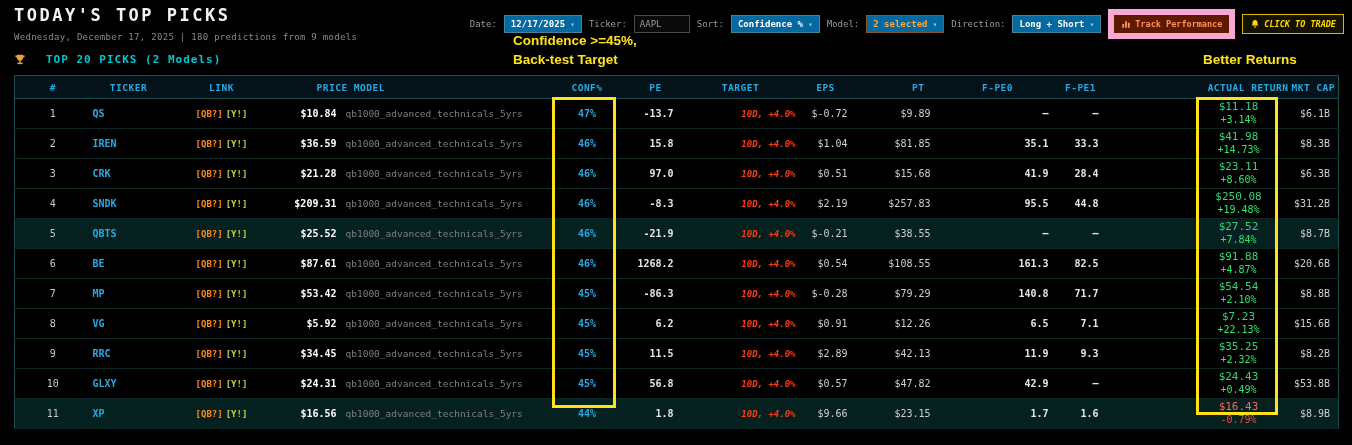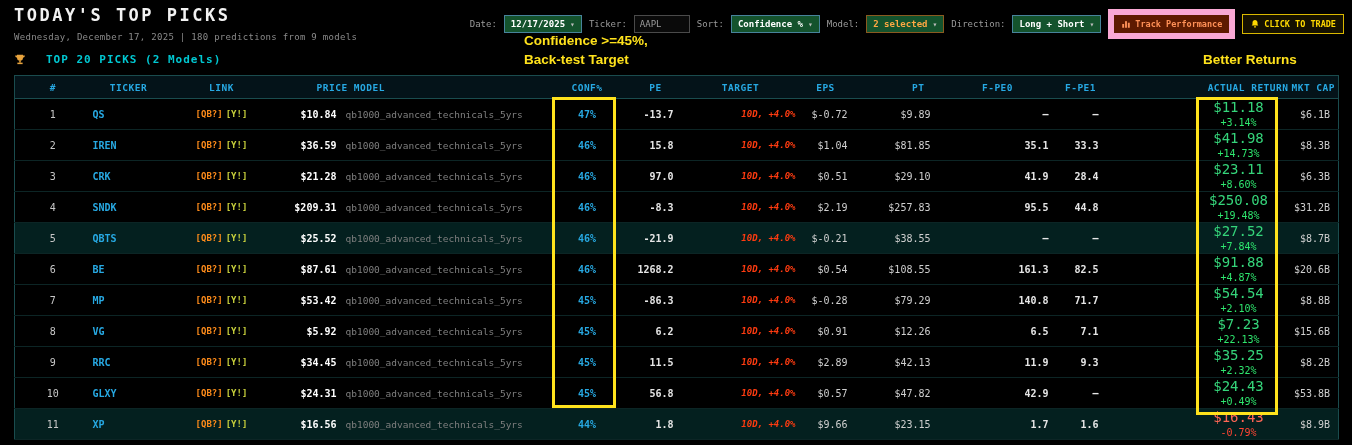--- a/index.html
+++ b/index.html
@@ -21,37 +21,37 @@
     position:absolute; left:14px; top:32px;
     font-size:9px; color:#8a8a8a; letter-spacing:.3px;
   }
   .controls {
     position:absolute; top:9px; right:8px;
     display:flex; align-items:center; gap:7px; font-size:9px;
   }
   .lbl { color:#9a9a9a; }
   .selbox {
     display:flex; align-items:center; gap:5px;
-    border:1px solid #47839b; background:#14532d;
+    border:1px solid #47839b; background:#0369a1;
     color:#fff; font-weight:bold; padding:3px 6px; font-size:9px;
     cursor:pointer; white-space:nowrap;
   }
   .selbox .chev { color:#bdbdbd; font-size:8px; }
   .selbox.model { color:#ffa843; border-color:#8a5a20; }
   .tickbox {
     width:56px; border:1px solid #4a4a4a; background:#0a0a0a;
     color:#9a9a9a; font-family:inherit; font-size:9px; padding:3px 5px;
   }
   .btn {
     display:flex; align-items:center; gap:4px;
     font-weight:bold; padding:4px 7px; font-size:8.5px;
     cursor:pointer; white-space:nowrap; font-family:inherit;
   }
   .btn.track { background:#5e1a00; border:6px solid #f9a8d4; color:#ff9157; }
-  .btn.trade { background:#151100; border:1px solid #d9b800; color:#ffd900; }
+  .btn.trade { background:#151100; border:1px solid #d9b800; color:#ffd900;font-style:italic; }
 
   
   .section-title {
     position:absolute; left:14px; top:53px;
     display:flex; align-items:center; gap:20px;
     color:#00c8d2; font-weight:bold; font-size:11px; letter-spacing:1px;
   }
 
   
   .tablewrap { position:absolute; left:14px; top:75px; width:1324px; }
@@ -82,36 +82,36 @@
   .c-pm .price { display:inline-block; min-width:60px; text-align:right; color:#fff; font-weight:bold; }
   .c-pm .model { color:#7f7f7f; font-size:9.5px; margin-left:9px; }
   .c-conf { text-align:center; color:#27a9e3; font-weight:bold; }
   .c-pe   { text-align:right; padding-right:12px; color:#e6e6e6; font-weight:bold; }
   .c-target { text-align:right; color:#ff3b10; font-size:9px; font-weight:bold;font-style:italic; }
   .c-eps  { text-align:right; padding-right:8px; color:#cfcfcf; }
   .c-pt   { text-align:right; padding-right:8px; color:#cfcfcf; }
   .c-fpe0 { text-align:right; padding-right:8px; color:#e6e6e6; font-weight:bold; }
   .c-fpe1 { text-align:right; padding-right:6px; color:#e6e6e6; font-weight:bold; }
   .c-ret  { padding-left:84px; text-align:center; line-height:1.25; }
-  .c-ret .ret-price { display:block; font-size:14px; color:#35d47a; }
+  .c-ret .ret-price { display:block; font-size:11px; color:#35d47a; }
   .c-ret .ret-pct   { display:block; font-size:10px; font-weight:normal; color:#2ee66e; }
   .c-ret.neg .ret-price { color:#ff6655; }
   .c-ret.neg .ret-pct   { color:#ff4433; }
   .c-mkt  { text-align:right; padding-right:8px; color:#cfcfcf; }
 
   
   .hbox { position:absolute; border:3px solid #ffe21c; z-index:5; pointer-events:none; }
   .conf-box { left:552px; top:97px; width:64px; height:311px; }
   .ret-box  { left:1196px; top:97px; width:82px; height:318px; }
   .ann {
     position:absolute; color:#ffe21c; z-index:6;
     font-family:"Liberation Sans", sans-serif; font-size:13.5px; font-weight:bold;
     pointer-events:none;
   }
-  .conf-note { left:524px; top:31px; line-height:19px; }
+  .conf-note { left:513px; top:31px; line-height:19px; }
   .returns-note { left:1203px; top:52px; }
 </style>
 </head>
 <body>
 
 <div class="app">
 
   <h1 class="page-title">TODAY'S TOP PICKS</h1>
   <div class="subtitle">Wednesday, December 17, 2025 | 180 predictions from 9 models</div>
 
@@ -245,21 +245,21 @@
           </tr>
           <tr>
             <td class="c-rank">3</td>
             <td class="c-ticker">CRK</td>
             <td class="c-link"><span class="qb">[QB?]</span><span class="yf">[Y!]</span></td>
             <td class="c-pm"><span class="price">$21.28</span><span class="model">qb1000_advanced_technicals_5yrs</span></td>
             <td class="c-conf">46%</td>
             <td class="c-pe">97.0</td>
             <td class="c-target">10D, +4.0%</td>
             <td class="c-eps">$0.51</td>
-            <td class="c-pt">$29.10</td>
+            <td class="c-pt">$15.68</td>
             <td class="c-fpe0">41.9</td>
             <td class="c-fpe1">28.4</td>
             <td class="c-ret">
               <span class="ret-price">$23.11</span>
               <span class="ret-pct">+8.60%</span>
             </td>
             <td class="c-mkt">$6.3B</td>
           </tr>
           <tr>
             <td class="c-rank">4</td>

